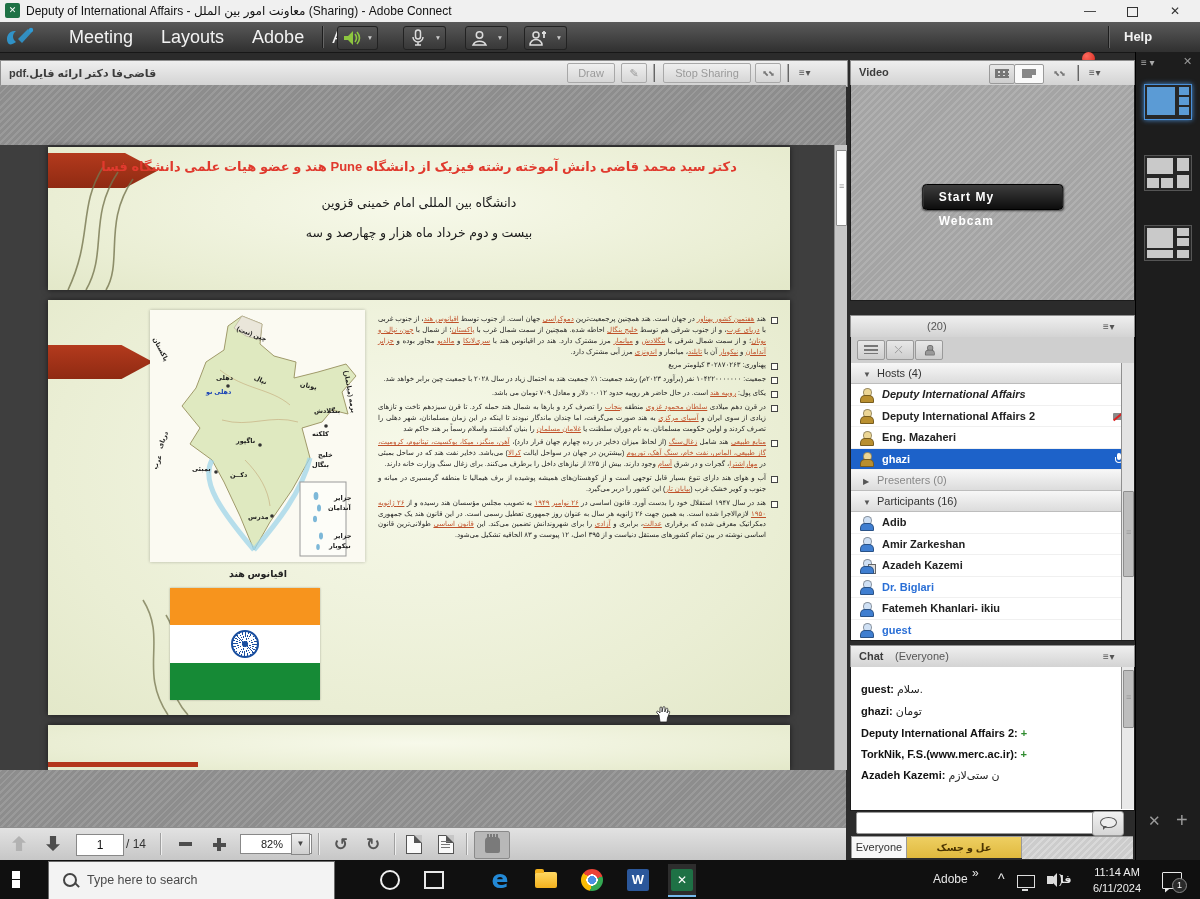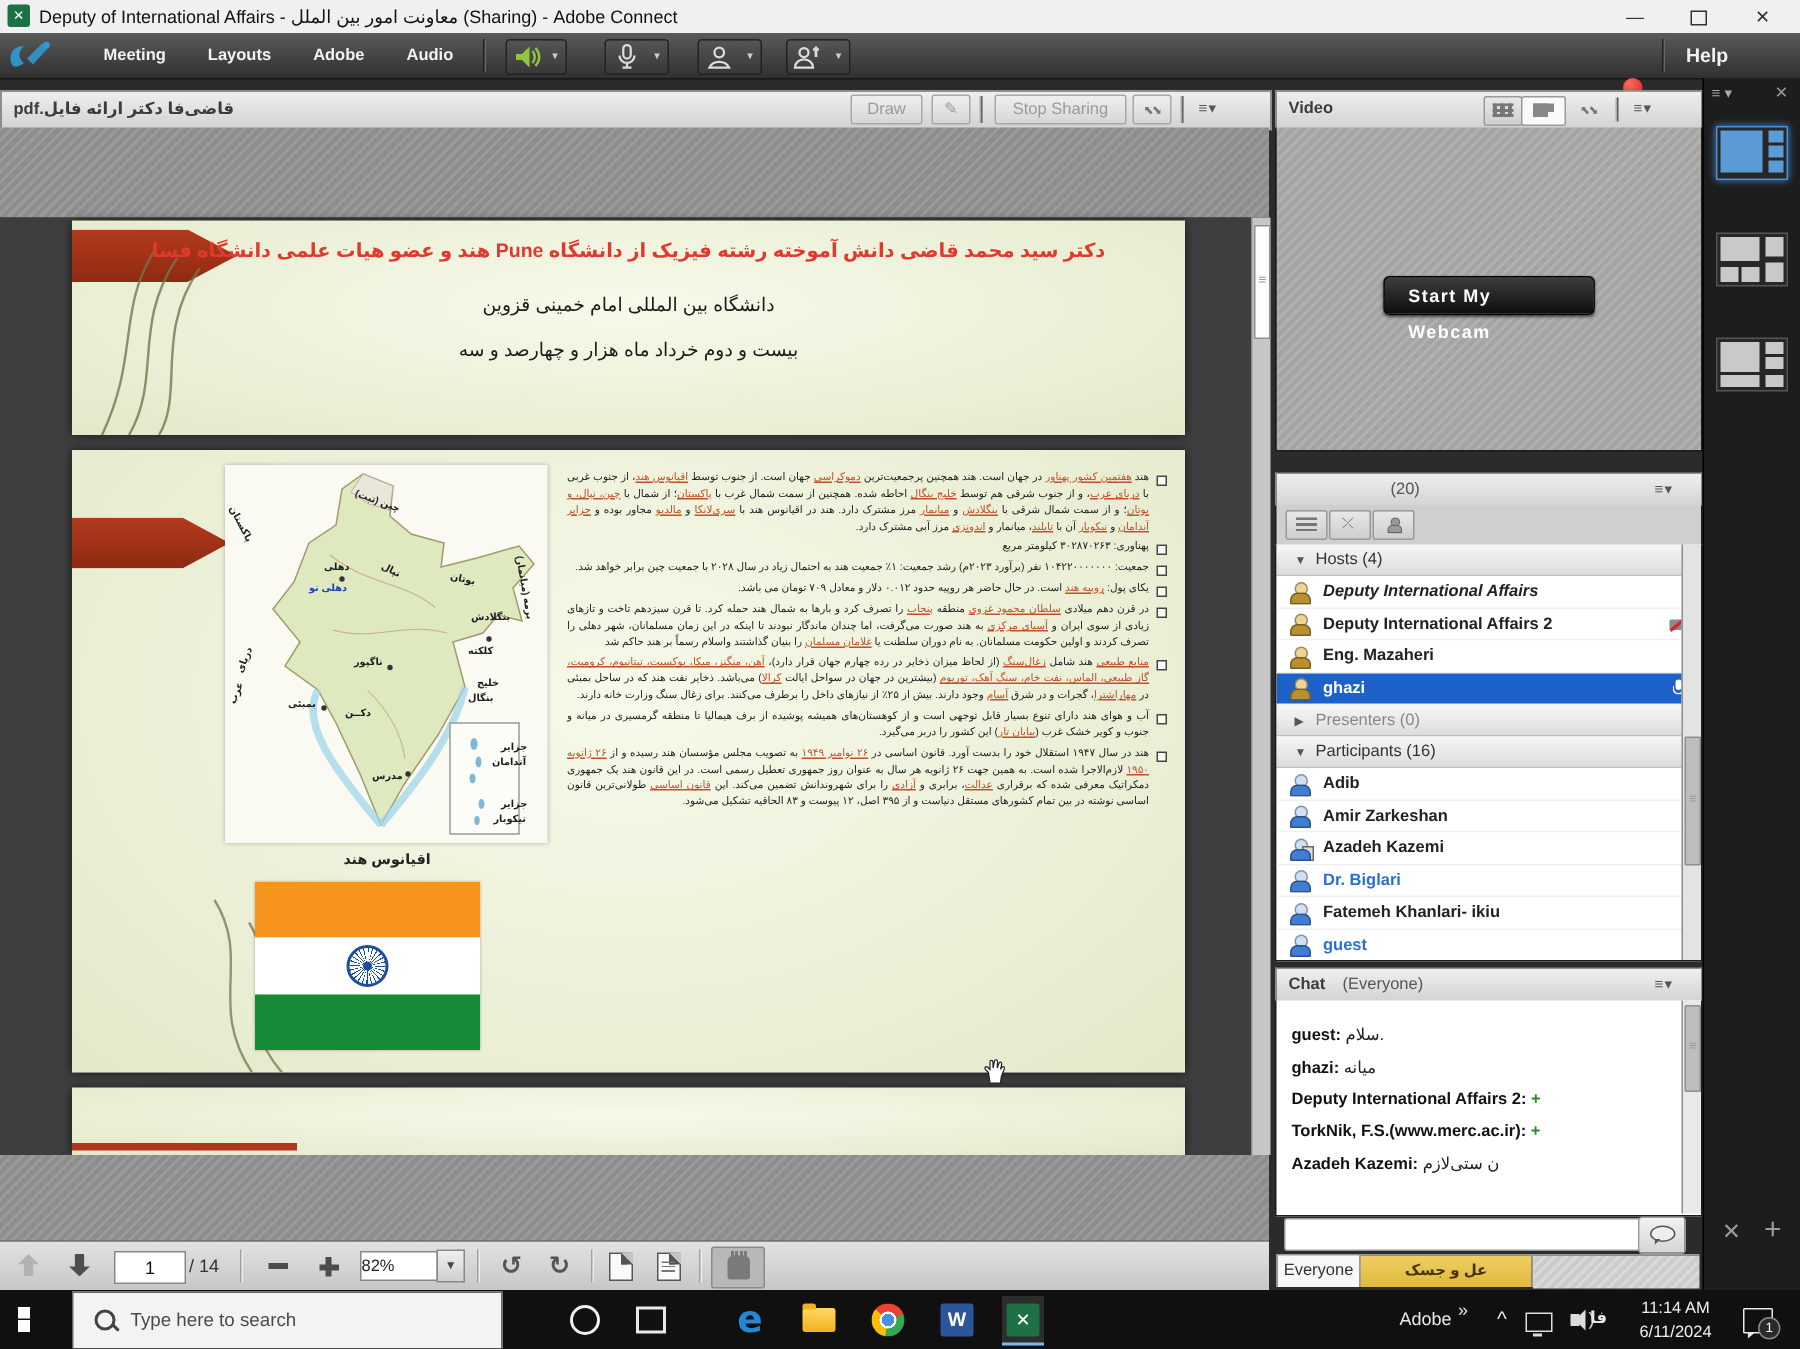--- a/index.html
+++ b/index.html
@@ -14,21 +14,21 @@
   #titlebar{left:0;top:0;width:1200px;height:22px;background:#f0f0f0;border-bottom:1px solid #b5b5b5;}
   #titlebar .appico{position:absolute;left:5px;top:3px;width:15px;height:15px;background:#1e7145;color:#fff;
      font-size:9px;font-weight:bold;text-align:center;line-height:15px;border-radius:2px;}
   #titlebar .ttl{position:absolute;left:26px;top:0;height:22px;line-height:22px;font-size:12px;color:#111;white-space:nowrap;}
   .winbtn{position:absolute;top:0;width:34px;height:22px;text-align:center;line-height:22px;font-size:12px;color:#333;cursor:default;}
   .winbtn .maxbox{display:inline-block;width:9px;height:8px;border:1px solid #333;vertical-align:middle;}
 
   
   #menubar{left:0;top:22px;width:1200px;height:30px;background:linear-gradient(#5a5a5a,#303030);border-bottom:1px solid #171717;}
   #menubar .logo{position:absolute;left:4px;top:3px;width:44px;height:24px;}
-  .menuitem{height:30px;line-height:30px;color:#f2f2f2;font-weight:bold;font-size:11px;padding:0 14px;display:inline-block;cursor:default;}
+  .menuitem{height:30px;line-height:30px;color:#f2f2f2;font-weight:normal;font-size:18px;padding:0 14px;display:inline-block;cursor:default;}
   #menulist{position:absolute;left:55px;top:0;height:30px;white-space:nowrap;}
   .vsep{position:absolute;top:4px;width:1px;height:22px;background:#1d1d1d;border-right:1px solid #666;}
   .devbtn{position:absolute;top:4px;height:22px;background:linear-gradient(#555,#383838);border:1px solid #222;border-radius:3px 0 0 3px;}
   .devdd{position:absolute;top:4px;width:15px;height:22px;background:linear-gradient(#555,#383838);border:1px solid #222;border-left:none;
      border-radius:0 3px 3px 0;color:#ccc;font-size:8px;text-align:center;line-height:22px;}
   .devdd::before{content:"▼";transform:scale(.8);display:inline-block;}
   .reddot{position:absolute;width:13px;height:13px;border-radius:50%;background:radial-gradient(circle at 35% 30%,#ff6a5e,#cf2318);}
   #helplbl{position:absolute;top:0;height:30px;line-height:30px;color:#f2f2f2;font-weight:bold;font-size:13px;}
   .sigbars{position:absolute;display:flex;align-items:flex-end;gap:1px;}
   .sigbars i{display:block;width:3px;background:#3fae29;}
@@ -71,21 +71,21 @@
   .sbthumb::after{content:"≡";position:absolute;left:2px;top:50%;margin-top:-7px;font-size:9px;color:#999;}
   .sbthumb.gray{background:#bdbdbd;}
 
   
   #bottombar{left:0;top:827px;width:846px;height:33px;background:linear-gradient(#e2e2e2,#c6c6c6);border-top:1px solid #8e8e8e;}
   .blockarrow{width:14px;height:15px;clip-path:polygon(50% 0,100% 45%,72% 45%,72% 100%,28% 100%,28% 45%,0 45%);}
   .tbsep{position:absolute;top:5px;width:1px;height:22px;background:#a0a0a0;border-right:1px solid #eee;}
   .tbtxt{position:absolute;font-size:12px;color:#333;}
   .tbbtn{position:absolute;display:flex;align-items:center;justify-content:center;}
   .pageinput{position:absolute;width:42px;height:18px;border:1px solid #888;background:#fff;font-size:12px;text-align:center;color:#111;}
-  .zoombox{position:absolute;width:50px;height:18px;border:1px solid #888;background:#fff;font-size:11px;color:#222;line-height:18px;padding-left:0;}
+  .zoombox{position:absolute;width:50px;height:18px;border:1px solid #888;background:#fff;font-size:11px;color:#222;line-height:18px;padding-left:20px;}
   .zoomdd{position:absolute;width:17px;height:20px;background:linear-gradient(#efefef,#cfcfcf);border:1px solid #888;
      font-size:8px;color:#444;text-align:center;line-height:20px;}
   .docic{width:14px;height:17px;background:#fafafa;border:1px solid #555;position:relative;}
   .docic::before{content:"";position:absolute;right:-1px;top:-1px;border:4px solid #555;border-color:#c6c6c6 #c6c6c6 #555 #555;}
   .docic.lines::after{content:"";position:absolute;left:2px;top:5px;width:9px;height:8px;
      background:repeating-linear-gradient(#777 0 1px,transparent 1px 3px);}
   .handic{width:15px;height:16px;background:#7a7a7a;border-radius:4px 4px 2px 2px;position:relative;}
   .handic::before{content:"";position:absolute;top:-3px;left:2px;width:11px;height:6px;
      background:repeating-linear-gradient(90deg,#7a7a7a 0 2px,transparent 2px 3px);}
 
@@ -552,21 +552,21 @@
   <div class="abs" id="chatbody">
     <div style="padding-top:16px;">
 
         <div class="msg">
           <b>guest:</b>
           <span>سلام.</span>
         </div>
 
         <div class="msg">
           <b>ghazi:</b>
-          <span>میانه</span>
+          <span>تومان</span>
         </div>
 
         <div class="msg">
           <b>Deputy International Affairs 2:</b>
           <span class="plus">+</span>
         </div>
 
         <div class="msg">
           <b>TorkNik, F.S.(www.merc.ac.ir):</b>
           <span class="plus">+</span>

